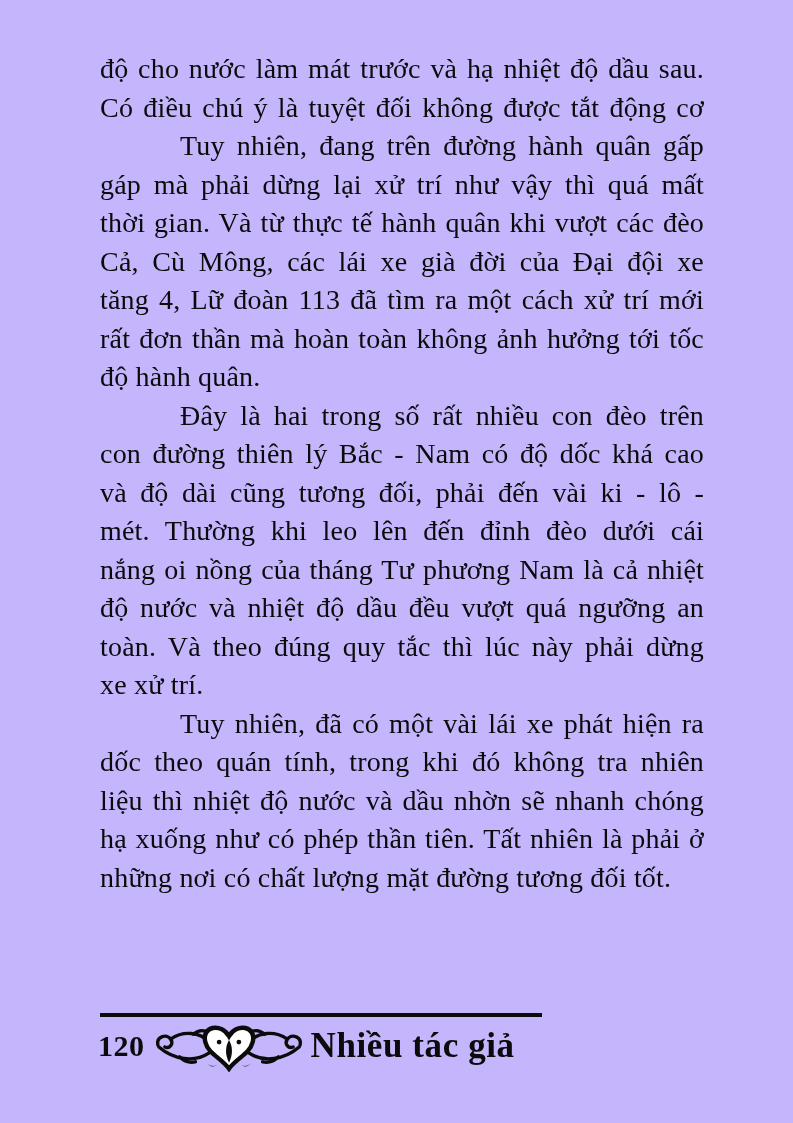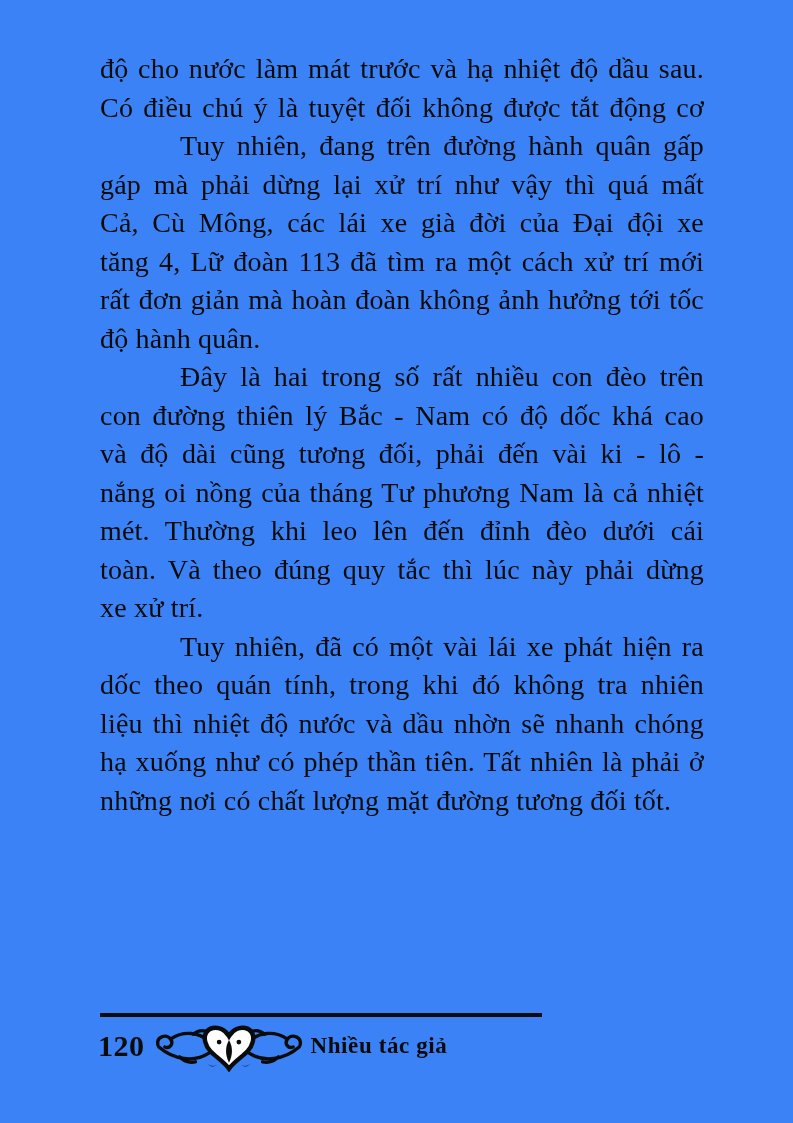--- a/index.html
+++ b/index.html
@@ -4,21 +4,21 @@
 <style>
   html, body {
     margin: 0;
     padding: 0;
     background: #e8e8e8;
   }
   .page {
     position: relative;
     width: 793px;
     height: 1123px;
-    background: #3b82f6;
+    background: #c4b5fd;
     overflow: hidden;
     font-family: "Liberation Serif", serif;
     color: #0b0b0b;
   }
   .text-block {
     position: absolute;
     left: 100px;
     top: 50px;
     width: 604px;
   }
@@ -57,44 +57,46 @@
     font-weight: bold;
     font-size: 30px;
     letter-spacing: 0.5px;
   }
   .ornament {
     display: block;
     margin: 0 3px 0 5px;
   }
   .author {
     font-weight: bold;
-    font-size: 23px;
+    font-size: 35px;
     letter-spacing: 0.6px;
     text-align: center;
   }
 </style>
 </head>
 <body>
 
 <div class="page">
 
   <div class="text-block">
       <div class="line">độ cho nước làm mát trước và hạ nhiệt độ dầu sau.</div>
       <div class="line">Có điều chú ý là tuyệt đối không được tắt động cơ</div>
       <div class="line indent">Tuy nhiên, đang trên đường hành quân gấp</div>
       <div class="line">gáp mà phải dừng lại xử trí như vậy thì quá mất</div>
+      <div class="line">thời gian. Và từ thực tế hành quân khi vượt các đèo</div>
       <div class="line">Cả, Cù Mông, các lái xe già đời của Đại đội xe</div>
       <div class="line">tăng 4, Lữ đoàn 113 đã tìm ra một cách xử trí mới</div>
-      <div class="line">rất đơn giản mà hoàn đoàn không ảnh hưởng tới tốc</div>
+      <div class="line">rất đơn thần mà hoàn toàn không ảnh hưởng tới tốc</div>
       <div class="line para-last">độ hành quân.</div>
       <div class="line indent">Đây là hai trong số rất nhiều con đèo trên</div>
       <div class="line">con đường thiên lý Bắc -  Nam có độ dốc khá cao</div>
       <div class="line">và độ dài cũng tương đối, phải đến vài ki -  lô -</div>
+      <div class="line">mét. Thường khi leo lên đến đỉnh đèo dưới cái</div>
       <div class="line">nắng oi nồng của tháng Tư phương Nam là cả nhiệt</div>
-      <div class="line">mét. Thường khi leo lên đến đỉnh đèo dưới cái</div>
+      <div class="line">độ nước và nhiệt độ dầu đều vượt quá ngưỡng an</div>
       <div class="line">toàn. Và theo đúng quy tắc thì lúc này phải dừng</div>
       <div class="line para-last">xe xử trí.</div>
       <div class="line indent">Tuy nhiên, đã có một vài lái xe phát hiện ra</div>
       <div class="line">dốc theo quán tính, trong khi đó không tra nhiên</div>
       <div class="line">liệu thì nhiệt độ nước và dầu nhờn sẽ nhanh chóng</div>
       <div class="line">hạ xuống như có phép thần tiên. Tất nhiên là phải ở</div>
       <div class="line para-last">những nơi có chất lượng mặt đường tương đối tốt.</div>
     </div>
 
   <div class="footer-rule"></div>

